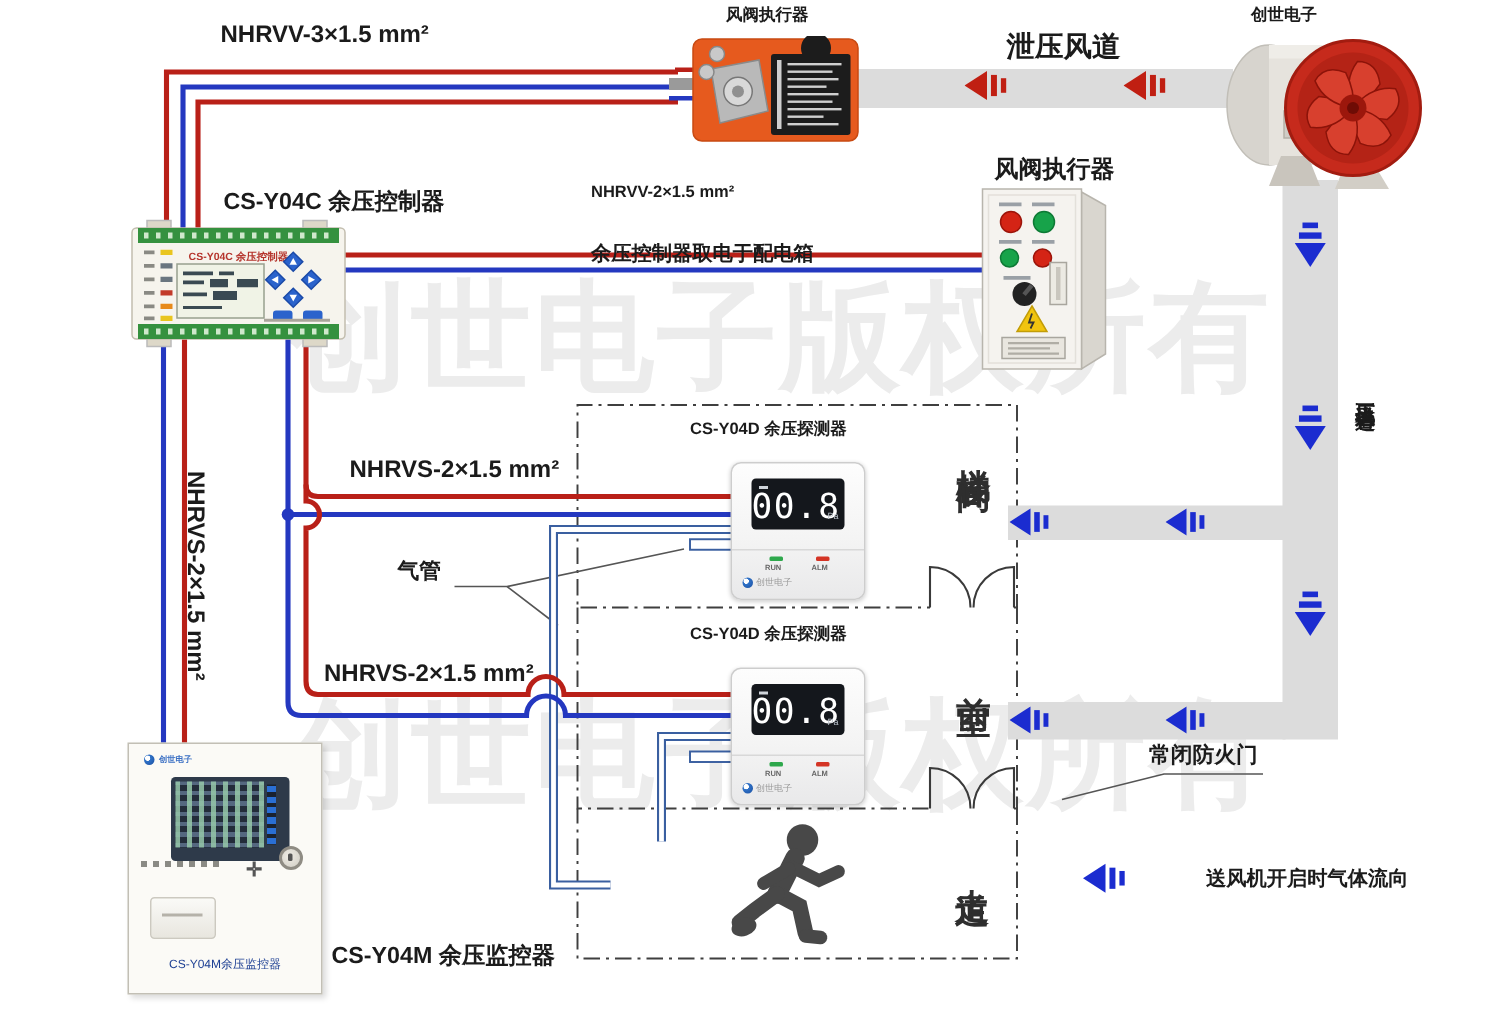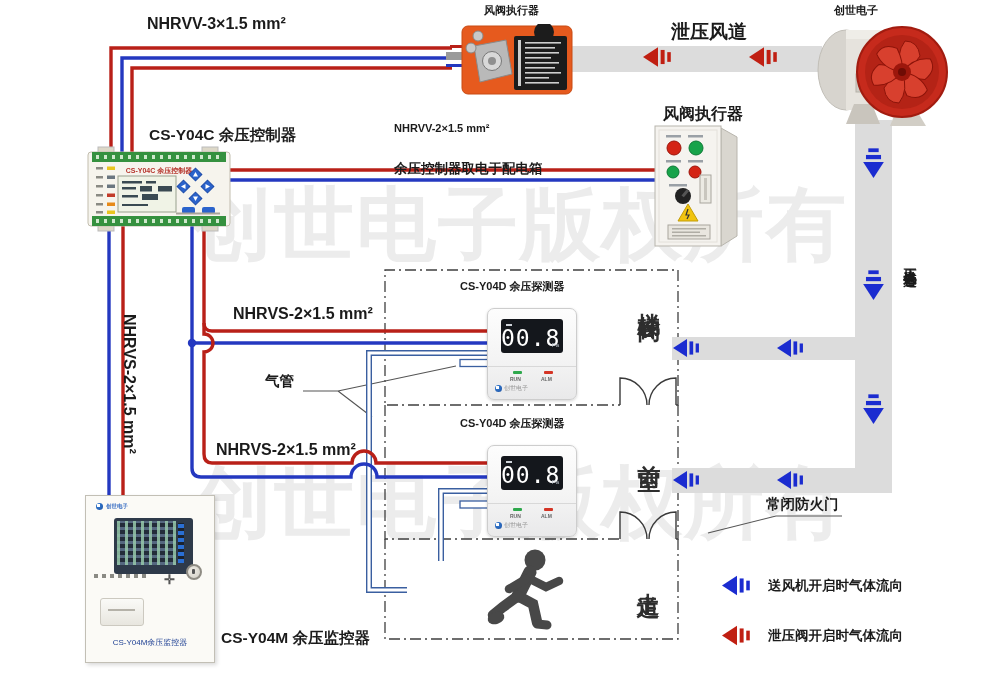--- a/index.html
+++ b/index.html
@@ -403,26 +403,16 @@
   <div class="lbl fs155" style="left:221px;top:629px;">CS-Y04M 余压监控器</div>
 
   <div class="legend-row" style="left:722px;top:575px;">
     <svg width="30" height="21" viewBox="0 0 34 22">
       <g fill="#1b2cd0">
           <polygon points="0,11 17,0 17,22"></polygon>
           <rect x="20" y="3" width="4.5" height="16"></rect>
           <rect x="27.5" y="5.5" width="4" height="11"></rect>
         </g>
     </svg>
-    <span class="lbl fs135" style="position:static;">送风机开启时气体流向</span>
+    <span class="lbl fs135" style="position:static;margin-left:36px;">送风机开启时气体流向</span>
   </div>
-  <div class="legend-row" style="left:722px;top:625px;">
-    <svg width="30" height="21" viewBox="0 0 34 22">
-      <g fill="#c01f12">
-          <polygon points="0,11 17,0 17,22"></polygon>
-          <rect x="20" y="3" width="4.5" height="16"></rect>
-          <rect x="27.5" y="5.5" width="4" height="11"></rect>
-        </g>
-    </svg>
-    <span class="lbl fs135" style="position:static;">泄压阀开启时气体流向</span>
-  </div>
 
 </div>
 
 </body></html>

